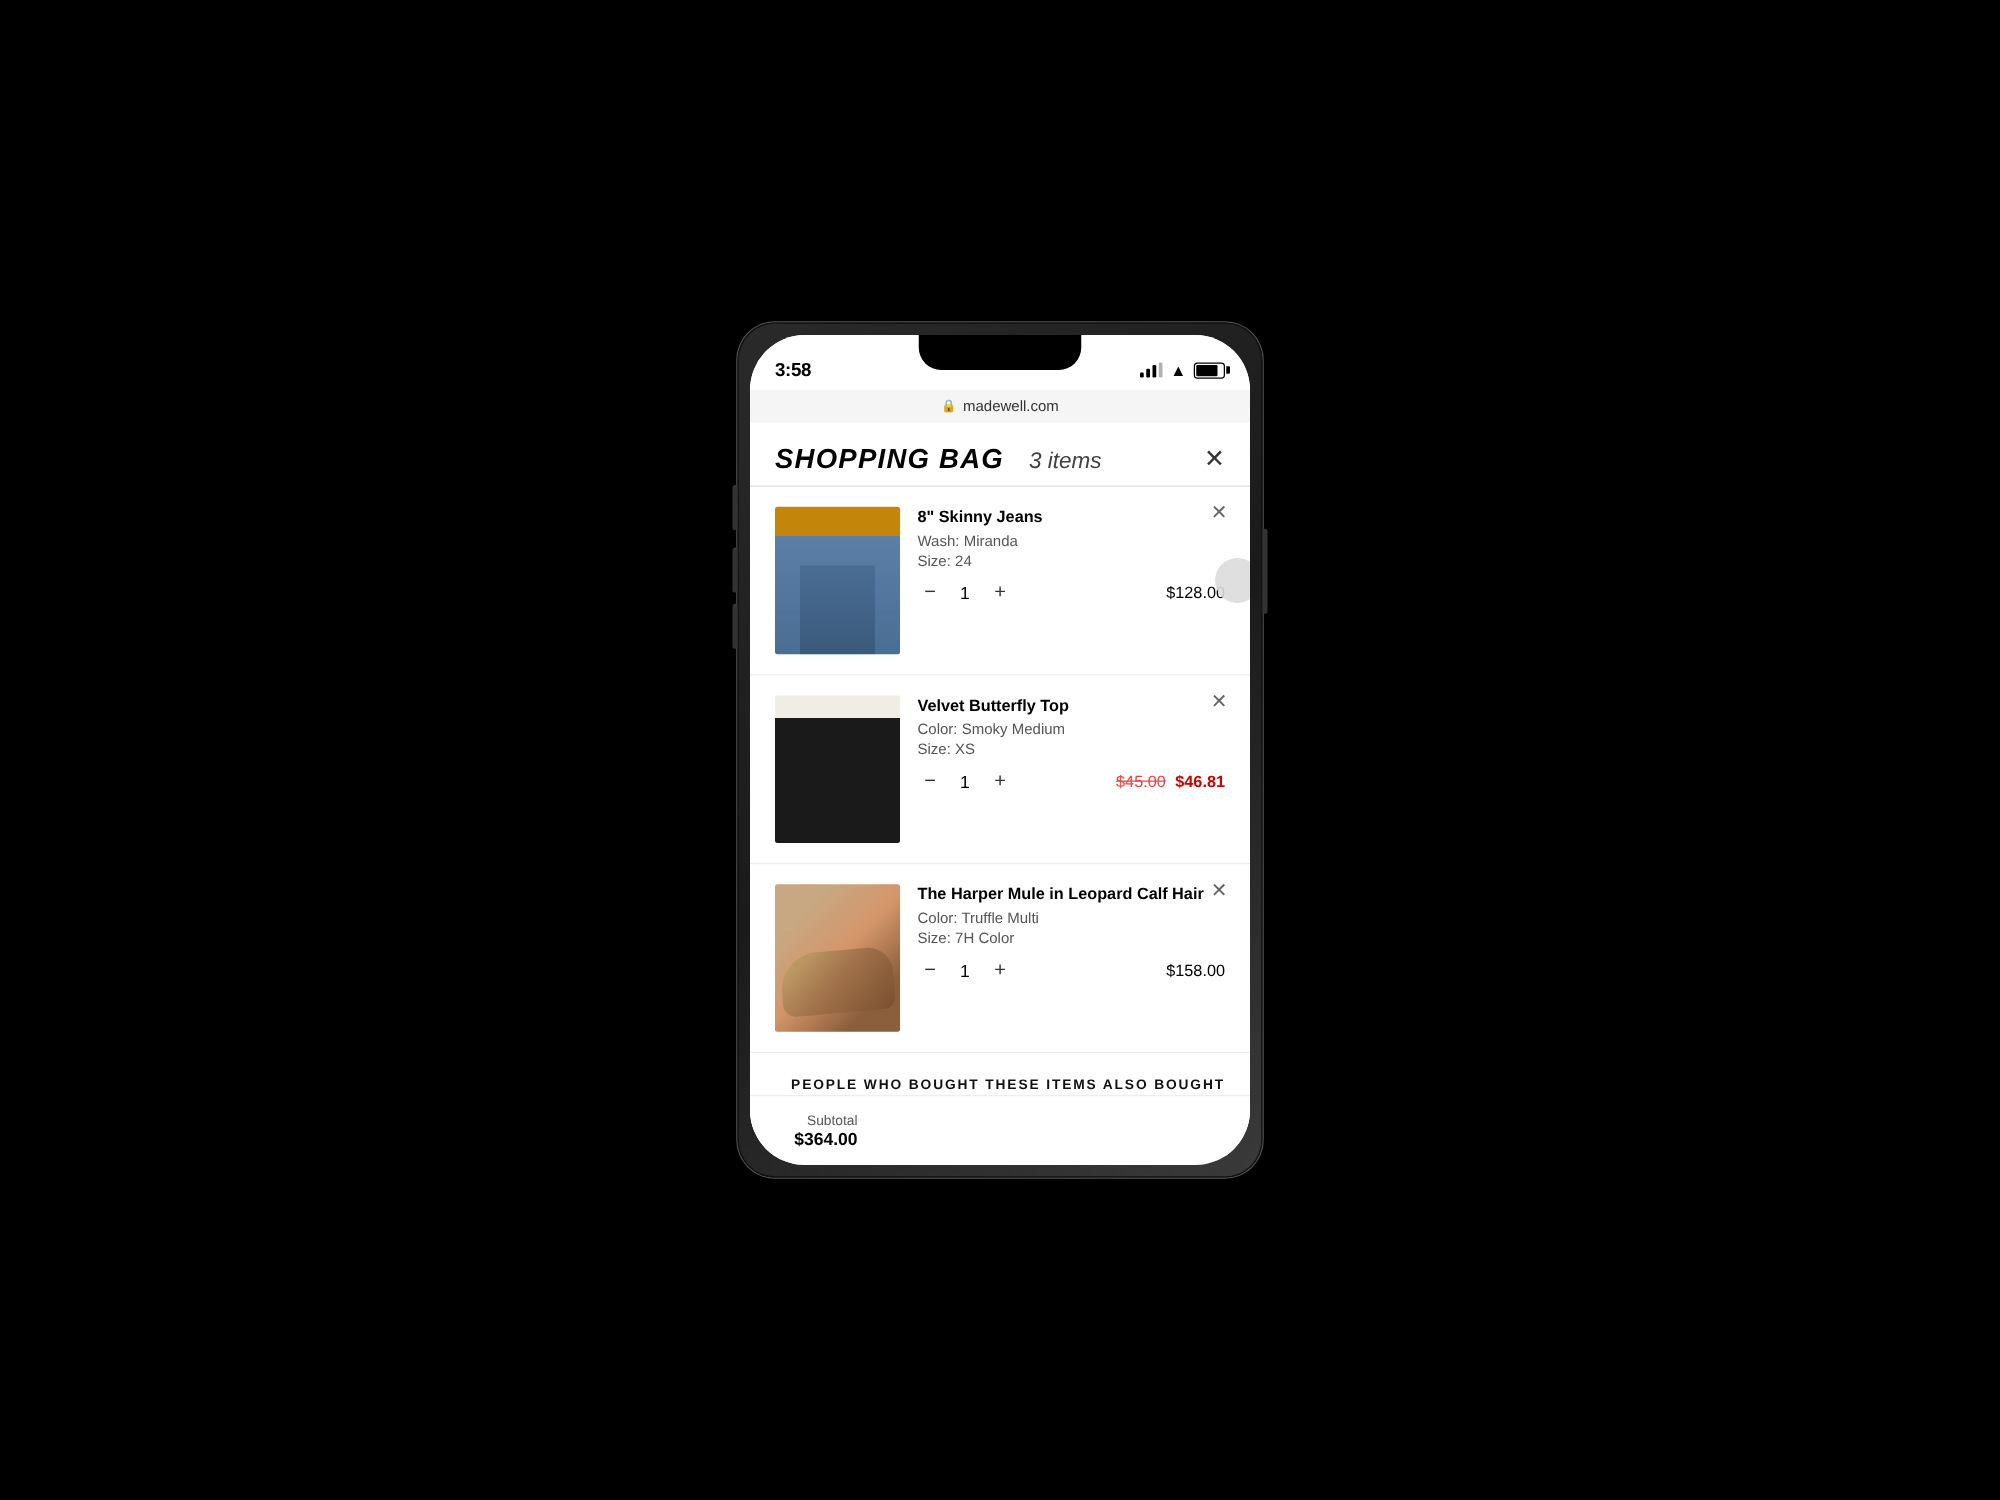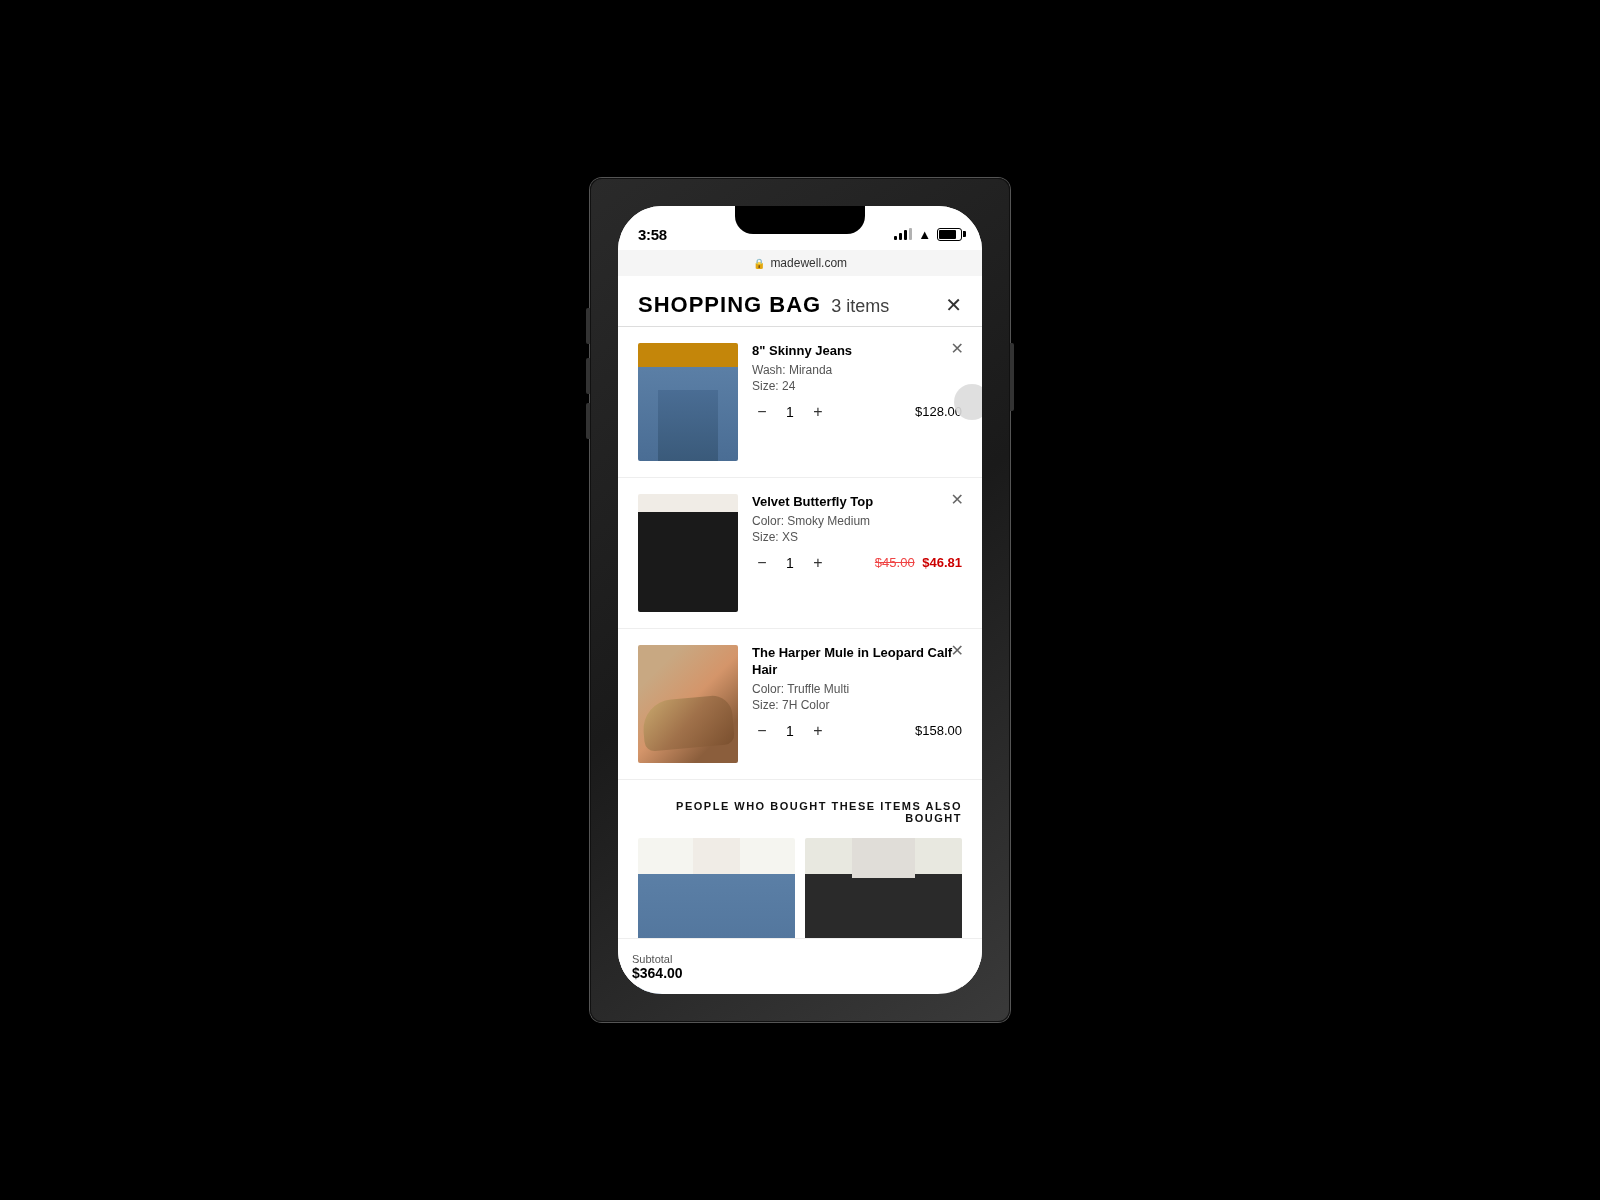--- a/index.html
+++ b/index.html
@@ -7,24 +7,24 @@
       background: #000;
       display: flex;
       justify-content: center;
       align-items: center;
       min-height: 100vh;
       font-family: -apple-system, BlinkMacSystemFont, 'Helvetica Neue', Arial, sans-serif;
     }
 
     .phone-outer {
       width: 420px;
-      height: 844px;
+      height: 684px;
       background: linear-gradient(145deg, #2a2a2a, #1a1a1a, #3a3a3a);
-      border-radius: 12px;
-      padding: 28px;
+      border-radius: 30px;
+      padding: 10px;
       position: relative;
       box-shadow:
         0 0 0 1px #555,
         inset 0 0 0 1px #111,
         0 30px 80px rgba(0,0,0,0.8);
     }
 
     
     .phone-outer::before {
       content: '';
@@ -175,21 +175,22 @@
       padding: 16px 20px 8px;
       border-bottom: 1px solid #ddd;
       display: flex;
       align-items: center;
       justify-content: space-between;
     }
 
     .page-title-group {
       display: flex;
       align-items: baseline;
-      gap: 10px;
+      gap: 20px;
+      font-style: italic;
     }
 
     .page-title {
       font-size: 22px;
       font-weight: 700;
       letter-spacing: 1px;
       text-transform: uppercase;
     }
 
     .item-count {
@@ -405,20 +406,21 @@
       height: 56px;
       background: #fff;
       display: flex;
       align-items: center;
       border-top: 1px solid #eee;
     }
 
     .subtotal-section {
       padding: 0 14px;
       min-width: 100px;
+      text-align: right;
     }
 
     .subtotal-label {
       font-size: 11px;
       color: #555;
     }
 
     .subtotal-amount {
       font-size: 14px;
       font-weight: 600;

